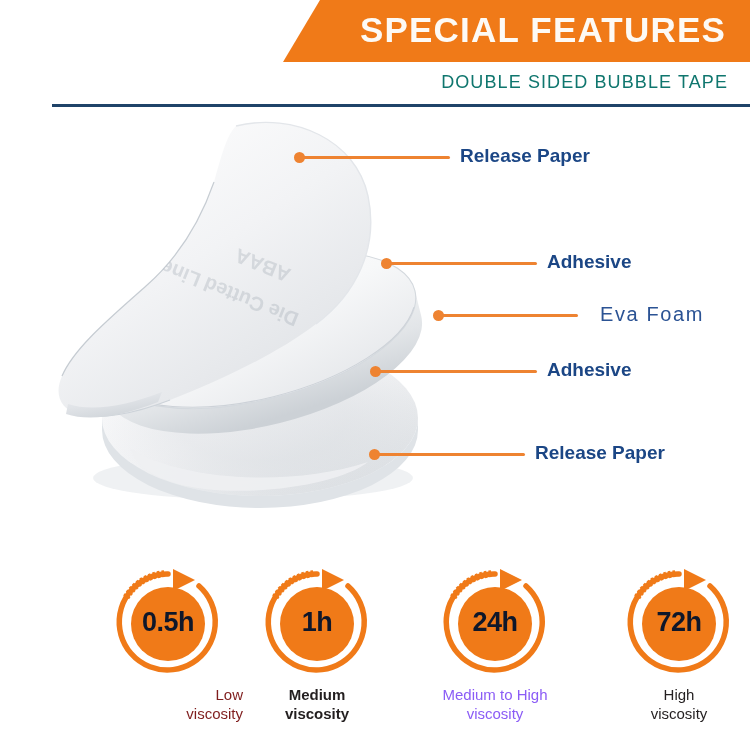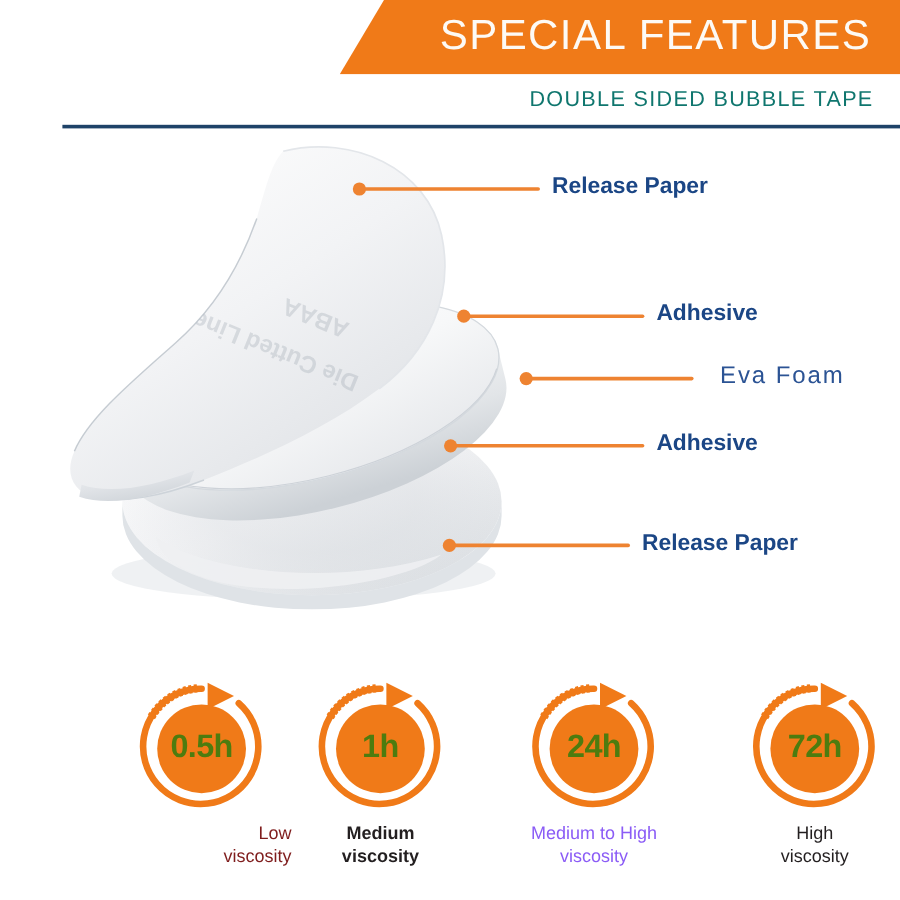--- a/index.html
+++ b/index.html
@@ -11,21 +11,21 @@
   #page{position:relative;width:750px;height:750px;background:#fff;}
 
   
   .banner{
     position:absolute;left:283px;top:0;width:467px;height:62px;
     background:var(--orange,#F07A18);
     clip-path:polygon(37px 0,467px 0,467px 62px,0 62px);
   }
   .banner-title{
     position:absolute;right:24px;top:0;height:62px;line-height:60px;
-    color:#fdfaf5;font-size:35px;font-weight:normal;letter-spacing:1.2px;
+    color:#fdfaf5;font-size:35px;font-weight:bold;letter-spacing:1.2px;
     white-space:nowrap;
   }
   .subtitle{
     position:absolute;right:22px;top:72px;
     color:#E08438;font-size:18px;letter-spacing:1.1px;white-space:nowrap;
   }
   .rule{
     position:absolute;left:52px;top:104px;width:698px;height:3px;
     background:#1F4368;
   }
@@ -53,21 +53,21 @@
   }
 
   
   .badges{position:absolute;left:0;top:568px;width:750px;height:182px;}
   .badge{position:absolute;top:0;width:150px;text-align:center;}
   .badge-ring{position:relative;width:108px;height:108px;margin:0 auto;}
   .badge-ring svg{display:block;width:108px;height:108px;}
   .badge-value{
     position:absolute;left:0;top:0;width:108px;height:108px;
     display:flex;align-items:center;justify-content:center;
-    color:#4d7c0f;font-size:27px;font-weight:bold;letter-spacing:-0.5px;
+    color:#0f172a;font-size:27px;font-weight:bold;letter-spacing:-0.5px;
     pointer-events:none;
   }
   .badge-caption{
     margin-top:9px;color:#231f20;font-size:15px;line-height:19px;
   }
   .badge-caption span{display:block;}
 </style>
 </head>
 <body>
 

